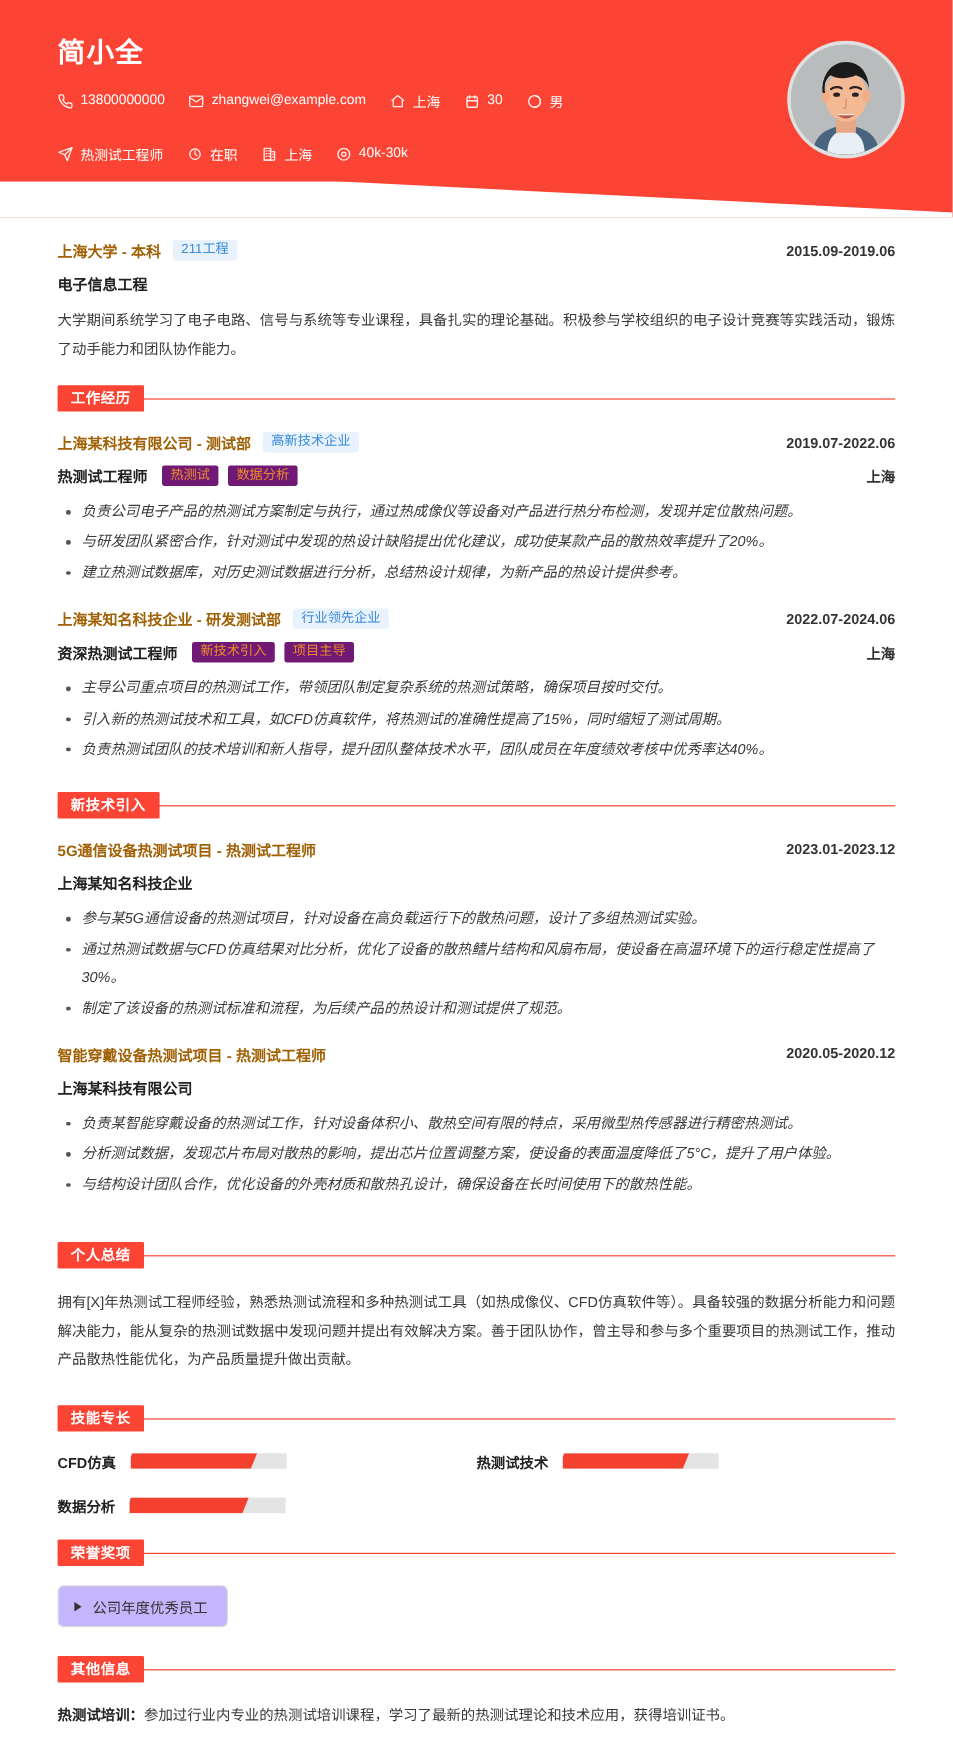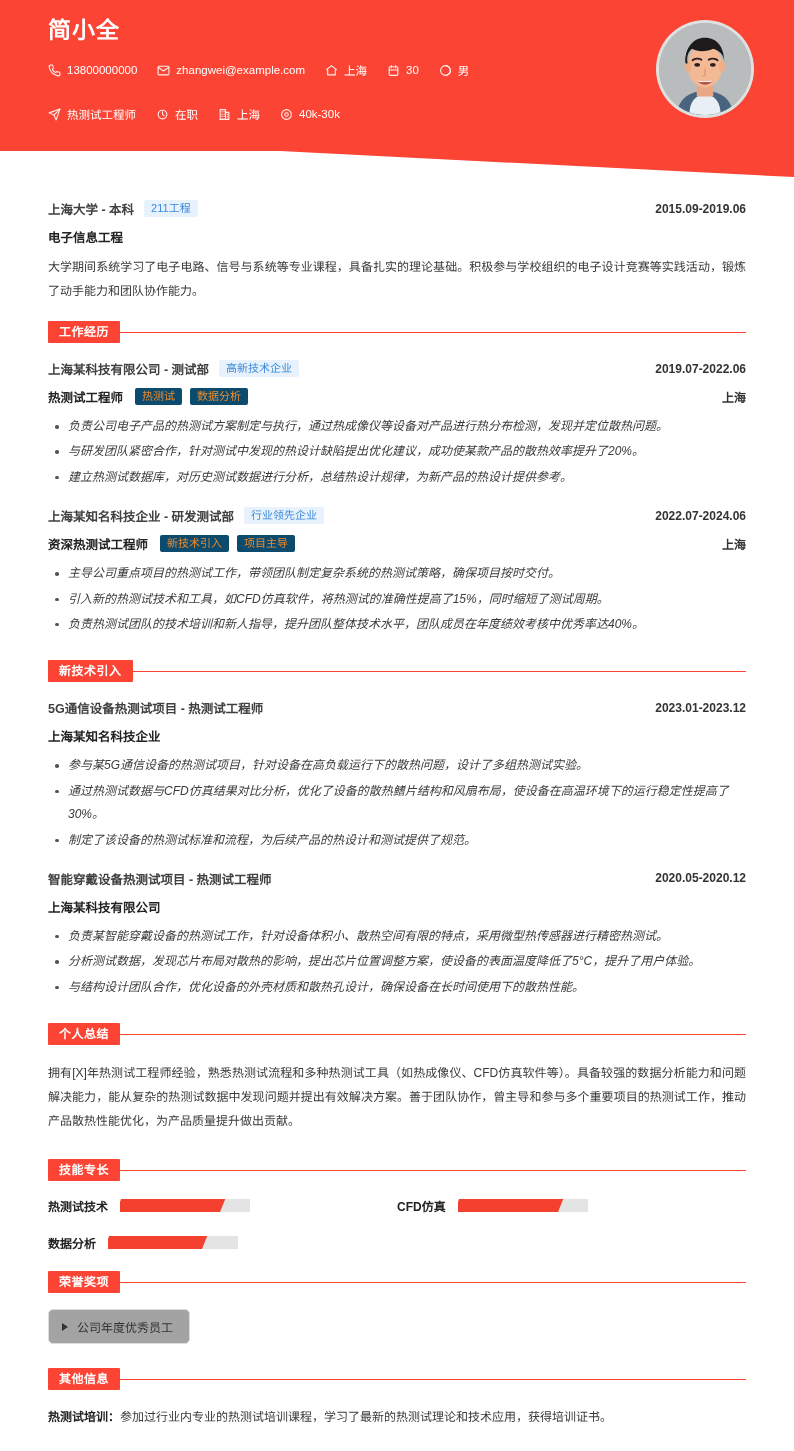--- a/index.html
+++ b/index.html
@@ -9,21 +9,21 @@
     font-family: "Liberation Sans", "DejaVu Sans", sans-serif;
     color: #333333;
   }
   body { width: 794px; min-height: 1451px; position: relative; overflow-x: hidden; }
 
   
   .header {
     position: relative;
     background: #fc4434;
     height: 181px;
-    padding: 16px 40px 0 48px;
+    padding: 30px 40px 0 48px;
     color: #ffffff;
     overflow: hidden;
   }
   .header-clip {
     position: absolute;
     left: 0; right: 0; bottom: 0;
     height: 30px;
     background: #ffffff;
     clip-path: polygon(0 0, 280px 0, 794px 26px, 794px 30px, 0 30px);
   }
@@ -114,21 +114,21 @@
   .row-main {
     display: flex;
     align-items: center;
     justify-content: space-between;
     margin-bottom: 9px;
   }
   .row-left { display: flex; align-items: center; flex-wrap: wrap; min-width: 0; }
   .org {
     font-size: 12.5px;
     font-weight: bold;
-    color: #404040;
+    color: #a16207;
     margin-right: 10px;
   }
   .date {
     font-size: 12px;
     font-weight: bold;
     color: #333;
     white-space: nowrap;
     padding-left: 10px;
   }
   .loc {
@@ -140,21 +140,21 @@
   }
   .tag {
     display: inline-block;
     font-size: 11px;
     line-height: 17px;
     padding: 0 7px;
     margin-right: 8px;
     border-radius: 2px;
   }
   .tag-blue { background: #e8f2fd; color: #3b8bdb; }
-  .tag-orange { background: #0c4a6e; color: #ef8b28; }
+  .tag-orange { background: #701a75; color: #ef8b28; }
 
   .role {
     font-size: 12.5px;
     font-weight: bold;
     color: #222;
     margin-right: 12px;
   }
   .subline {
     font-size: 12.5px;
     font-weight: bold;
@@ -226,21 +226,21 @@
   
   .honor-list { display: flex; flex-wrap: wrap; gap: 10px; }
   .honor-chip {
     display: inline-flex;
     align-items: center;
     border: 1px solid #dcdcdc;
     border-radius: 5px;
     padding: 8px 16px 8px 13px;
     font-size: 12px;
     color: #333;
-    background: #a3a3a3;
+    background: #c4b5fd;
   }
   .honor-chip .tri {
     width: 0; height: 0;
     border-left: 6px solid #333;
     border-top: 4px solid transparent;
     border-bottom: 4px solid transparent;
     margin-right: 9px;
   }
 
   .other-line {
@@ -476,42 +476,42 @@
       </div>
       <div class="subline">上海某科技有限公司</div>
       <ul class="bullets">
         <li>负责某智能穿戴设备的热测试工作，针对设备体积小、散热空间有限的特点，采用微型热传感器进行精密热测试。</li>
         <li>分析测试数据，发现芯片布局对散热的影响，提出芯片位置调整方案，使设备的表面温度降低了5°C，提升了用户体验。</li>
         <li>与结构设计团队合作，优化设备的外壳材质和散热孔设计，确保设备在长时间使用下的散热性能。</li>
       </ul>
     </div>
   </div>
 
-  <div class="section" style="margin-top:24px">
+  <div class="section" style="margin-top:36px">
     <div class="sec-head">
       <div class="sec-rule"></div>
       <div class="sec-badge">个人总结</div>
     </div>
     <div class="para">拥有[X]年热测试工程师经验，熟悉热测试流程和多种热测试工具（如热成像仪、CFD仿真软件等）。具备较强的数据分析能力和问题解决能力，能从复杂的热测试数据中发现问题并提出有效解决方案。善于团队协作，曾主导和参与多个重要项目的热测试工作，推动产品散热性能优化，为产品质量提升做出贡献。</div>
   </div>
 
   <div class="section" style="margin-top:26px">
     <div class="sec-head">
       <div class="sec-rule"></div>
       <div class="sec-badge">技能专长</div>
     </div>
     <div class="skill-grid">
       <div class="skill">
-        <span class="skill-name">热测试技术</span>
+        <span class="skill-name">CFD仿真</span>
         <span class="bar">
           <span class="bar-fill" style="width: 80%;"></span>
         </span>
       </div>
       <div class="skill">
-        <span class="skill-name">CFD仿真</span>
+        <span class="skill-name">热测试技术</span>
         <span class="bar">
           <span class="bar-fill" style="width: 80%;"></span>
         </span>
       </div>
       <div class="skill" style="margin-bottom:6px">
         <span class="skill-name">数据分析</span>
         <span class="bar">
           <span class="bar-fill" style="width: 75%;"></span>
         </span>
       </div>

